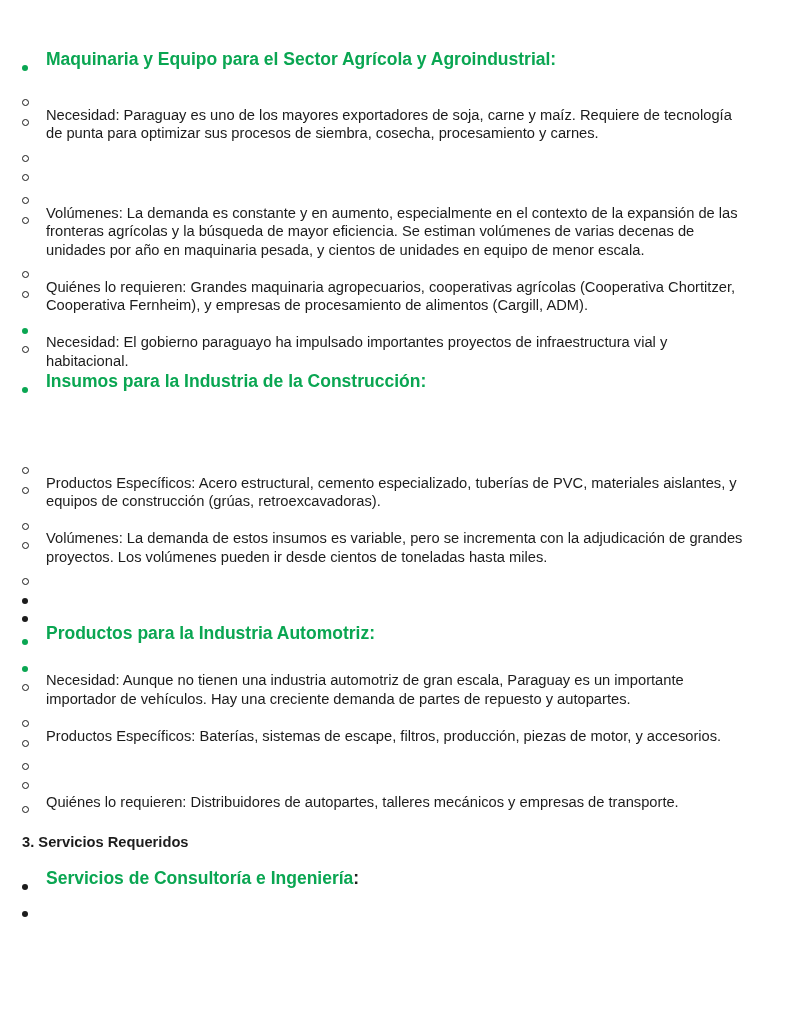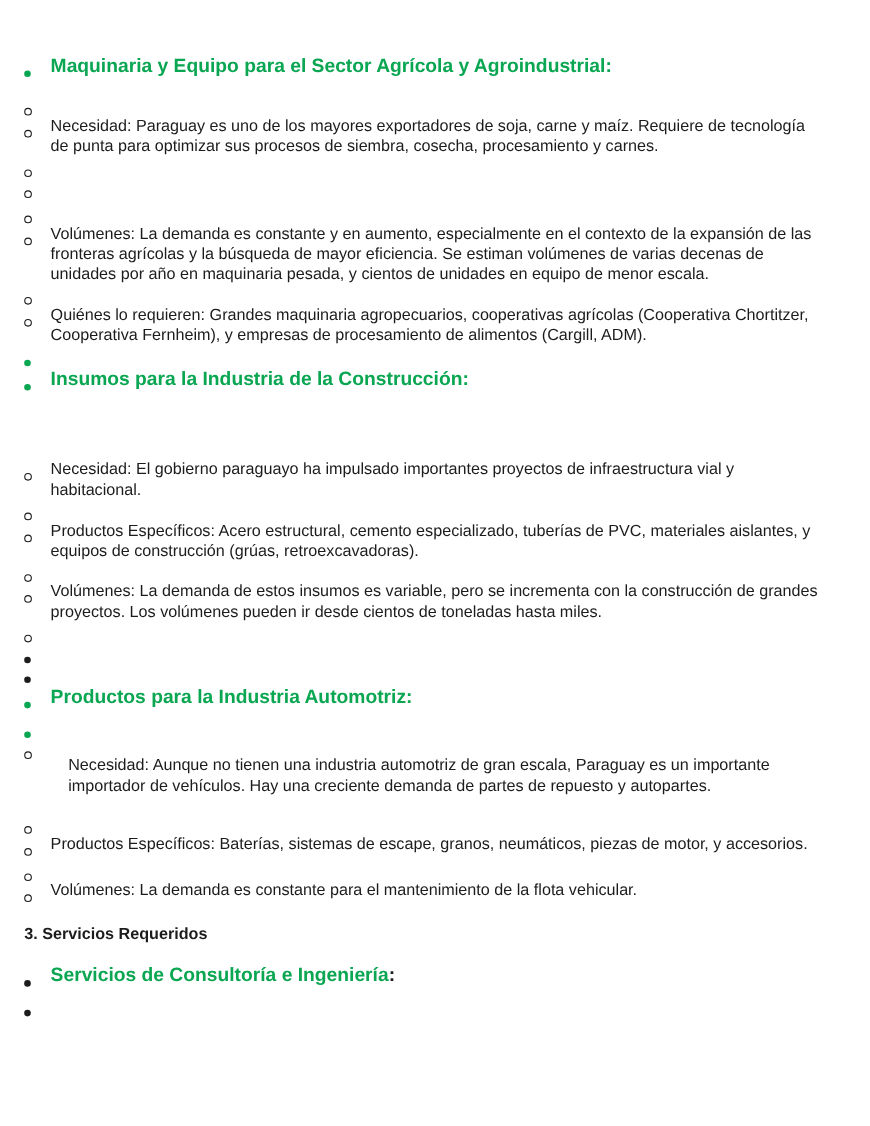--- a/index.html
+++ b/index.html
@@ -72,46 +72,46 @@
 
   <div class="row">
     <span class="m"><span class="ring"></span></span>
     <p class="c" style="margin:0"><b>Quiénes lo requieren:</b><span> Grandes maquinaria agropecuarios, cooperativas agrícolas (Cooperativa Chortitzer, Cooperativa Fernheim), y empresas de procesamiento de alimentos (Cargill, ADM).</span></p>
   </div>
 
   <div class="row empty-row">
     <span class="m"><span class="disc green"></span></span>
   </div>
 
+  <div class="row">
+    <span class="m"><span class="ring"></span></span>
+    <p class="c" style="margin:0"><b>Necesidad:</b><span> El gobierno paraguayo ha impulsado importantes proyectos de infraestructura vial y habitacional.</span></p>
+  </div>
+
   <div class="row h-row mb58">
     <span class="m"><span class="disc green"></span></span>
     <h2 class="c">Insumos para la Industria de la Construcción:</h2>
-  </div>
-
-  <div class="row">
-    <span class="m"><span class="ring"></span></span>
-    <p class="c" style="margin:0"><b>Necesidad:</b><span> El gobierno paraguayo ha impulsado importantes proyectos de infraestructura vial y habitacional.</span></p>
   </div>
 
   <div class="row empty-row">
     <span class="m"><span class="ring"></span></span>
   </div>
 
   <div class="row">
     <span class="m"><span class="ring"></span></span>
     <p class="c" style="margin:0"><b>Productos Específicos:</b><span> Acero estructural, cemento especializado, tuberías de PVC, materiales aislantes, y equipos de construcción (grúas, retroexcavadoras).</span></p>
   </div>
 
   <div class="row empty-row">
     <span class="m"><span class="ring"></span></span>
   </div>
 
   <div class="row">
     <span class="m"><span class="ring"></span></span>
-    <p class="c" style="margin:0"><b>Volúmenes:</b><span> La demanda de estos insumos es variable, pero se incrementa con la construcción de grandes proyectos. Los volúmenes pueden ir desde cientos de toneladas hasta miles.</span></p>
+    <p class="c" style="margin:0"><b>Volúmenes:</b><span> La demanda de estos insumos es variable, pero se incrementa con la adjudicación de grandes proyectos. Los volúmenes pueden ir desde cientos de toneladas hasta miles.</span></p>
   </div>
 
   <div class="row empty-row">
     <span class="m"><span class="ring"></span></span>
   </div>
 
 
   <div class="row empty-row">
     <span class="m"><span class="disc"></span></span>
   </div>
@@ -123,41 +123,44 @@
     <span class="m"><span class="disc green"></span></span>
     <h2 class="c">Productos para la Industria Automotriz:</h2>
   </div>
 
   <div class="row empty-row">
     <span class="m"><span class="disc green"></span></span>
   </div>
 
   <div class="row">
     <span class="m"><span class="ring"></span></span>
-    <p class="c" style="margin:16px"><b>Necesidad:</b><span> Aunque no tienen una industria automotriz de gran escala, Paraguay es un importante importador de vehículos. Hay una creciente demanda de partes de repuesto y autopartes.</span></p>
+    <p class="c" style="margin:0"><b>Necesidad:</b><span> Aunque no tienen una industria automotriz de gran escala, Paraguay es un importante importador de vehículos. Hay una creciente demanda de partes de repuesto y autopartes.</span></p>
   </div>
 
   <div class="row empty-row">
     <span class="m"><span class="ring"></span></span>
   </div>
 
   <div class="row">
     <span class="m"><span class="ring"></span></span>
-    <p class="c" style="margin:0"><b>Productos Específicos:</b><span> Baterías, sistemas de escape, granos, neumáticos, piezas de motor, y accesorios.</span></p>
+    <p class="c" style="margin:0"><b>Productos Específicos:</b><span> Baterías, sistemas de escape, filtros, producción, piezas de motor, y accesorios.</span></p>
   </div>
 
   <div class="row empty-row">
     <span class="m"><span class="ring"></span></span>
   </div>
 
   <div class="row">
     <span class="m"><span class="ring"></span></span>
-    <p class="c" style="margin:0"><b>Volúmenes:</b><span> La demanda es constante para el mantenimiento de la flota vehicular.</span></p>
   </div>
 
+  <div class="row">
+    <span class="m"><span class="ring"></span></span>
+    <p class="c" style="margin:0"><b>Quiénes lo requieren:</b><span> Distribuidores de autopartes, talleres mecánicos y empresas de transporte.</span></p>
+  </div>
 
   <div class="row subheading-row">
     <p class="c" style="margin:0">3. Servicios Requeridos</p>
   </div>
 
   <div class="row h-row mt14 mb4">
     <span class="m"><span class="disc"></span></span>
     <h2 class="c"><span>Servicios de Consultoría e Ingeniería</span><span class="colon-dark">:</span></h2>
   </div>
 

